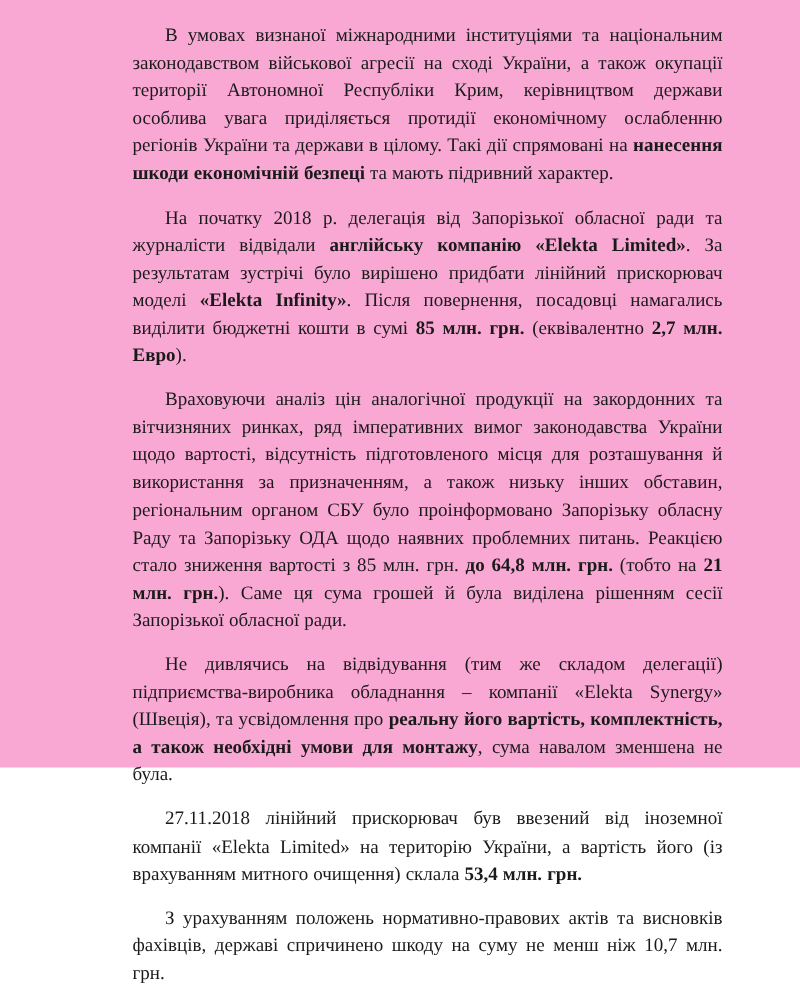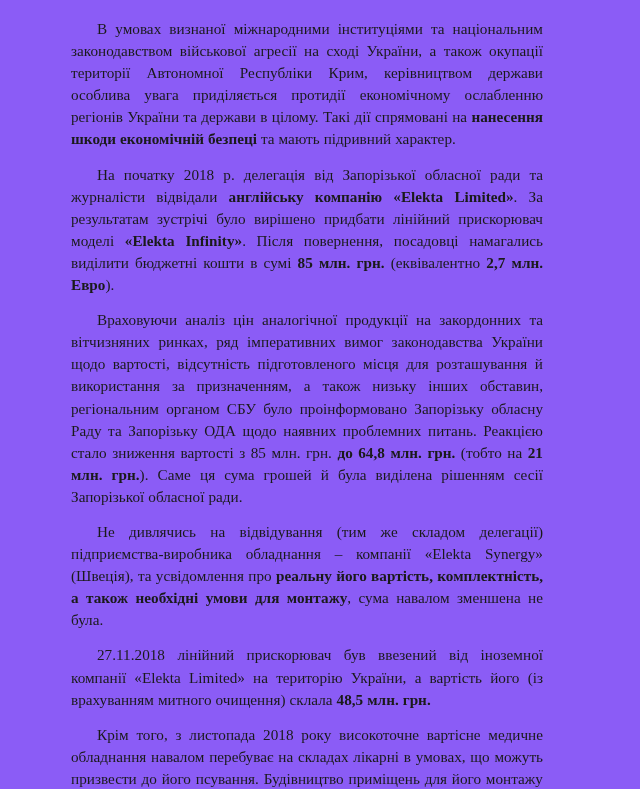--- a/index.html
+++ b/index.html
@@ -11,24 +11,24 @@
   body {
     width: 640px;
     height: 789px;
     overflow: hidden;
     font-family: "Liberation Serif", "DejaVu Serif", serif;
     color: #1a1a1a;
   }
   .page {
     position: relative;
     width: 640px;
-    height: 789px;
-    background: #8b5cf6;
+    height: 614px;
+    background: #f9a8d4;
     box-sizing: border-box;
-    padding: 18px 75px 0 71px;
+    padding: 18px 75px 0 106px;
   }
   .doc-body {
     width: 472px;
   }
   p.para {
     margin: 0 0 13px 0;
     text-align: justify;
     text-justify: inter-word;
     text-indent: 26px;
     font-size: 15.2px;
@@ -52,16 +52,17 @@
 </style>
 </head>
 <body>
 
 <div class="page">
   <div class="doc-body">
       <p class="para"><span>В умовах визнаної міжнародними інституціями та національним законодавством військової агресії на сході України, а також окупації території Автономної Республіки Крим, керівництвом держави особлива увага приділяється протидії економічному ослабленню регіонів України та держави в цілому. Такі дії спрямовані на </span><span class="b">нанесення шкоди економічній безпеці</span><span> та мають підривний характер.</span></p>
       <p class="para"><span>На початку 2018 р. делегація від Запорізької обласної ради та журналісти відвідали </span><span class="b">англійську компанію «Elekta Limited»</span><span>. За результатам зустрічі було вирішено придбати лінійний прискорювач моделі </span><span class="bu">«Elekta Infinity»</span><span>. Після повернення, посадовці намагались виділити бюджетні кошти в сумі </span><span class="b">85 млн. грн.</span><span> (еквівалентно </span><span class="b">2,7 млн. Евро</span><span>).</span></p>
       <p class="para"><span>Враховуючи аналіз цін аналогічної продукції на закордонних та вітчизняних ринках, ряд імперативних вимог законодавства України щодо вартості, відсутність підготовленого місця для розташування й використання за призначенням, а також низьку інших обставин, регіональним органом СБУ було проінформовано Запорізьку обласну Раду та Запорізьку ОДА щодо наявних проблемних питань. Реакцією стало зниження вартості з 85 млн. грн. </span><span class="b">до 64,8 млн. грн.</span><span> (тобто на </span><span class="b">21 млн. грн.</span><span>). Саме ця сума грошей й була виділена рішенням сесії Запорізької обласної ради.</span></p>
       <p class="para"><span>Не дивлячись на відвідування (тим же складом делегації) підприємства-виробника обладнання – компанії «Elekta Synergy» (Швеція), та усвідомлення про </span><span class="b">реальну його вартість, комплектність, а також необхідні умови для монтажу</span><span>, сума навалом зменшена не була.</span></p>
-      <p class="para"><span>27.11.2018 лінійний прискорювач був ввезений від іноземної компанії «Elekta Limited» на територію України, а вартість його (із врахуванням митного очищення) склала </span><span class="b">48,5 млн. грн.</span></p>
+      <p class="para"><span>27.11.2018 лінійний прискорювач був ввезений від іноземної компанії «Elekta Limited» на територію України, а вартість його (із врахуванням митного очищення) склала </span><span class="b">53,4 млн. грн.</span></p>
+      <p class="para"><span>З урахуванням положень нормативно-правових актів та висновків фахівців, державі спричинено шкоду на суму не менш ніж 10,7 млн. грн.</span></p>
       <p class="para"><span>Крім того, з листопада 2018 року високоточне вартісне медичне обладнання навалом перебуває на складах лікарні в умовах, що можуть призвести до його псування. Будівництво приміщень для його монтажу та використання лінійного прискорювача за призначенням </span></p>
     </div>
 </div>
 
 </body></html>

